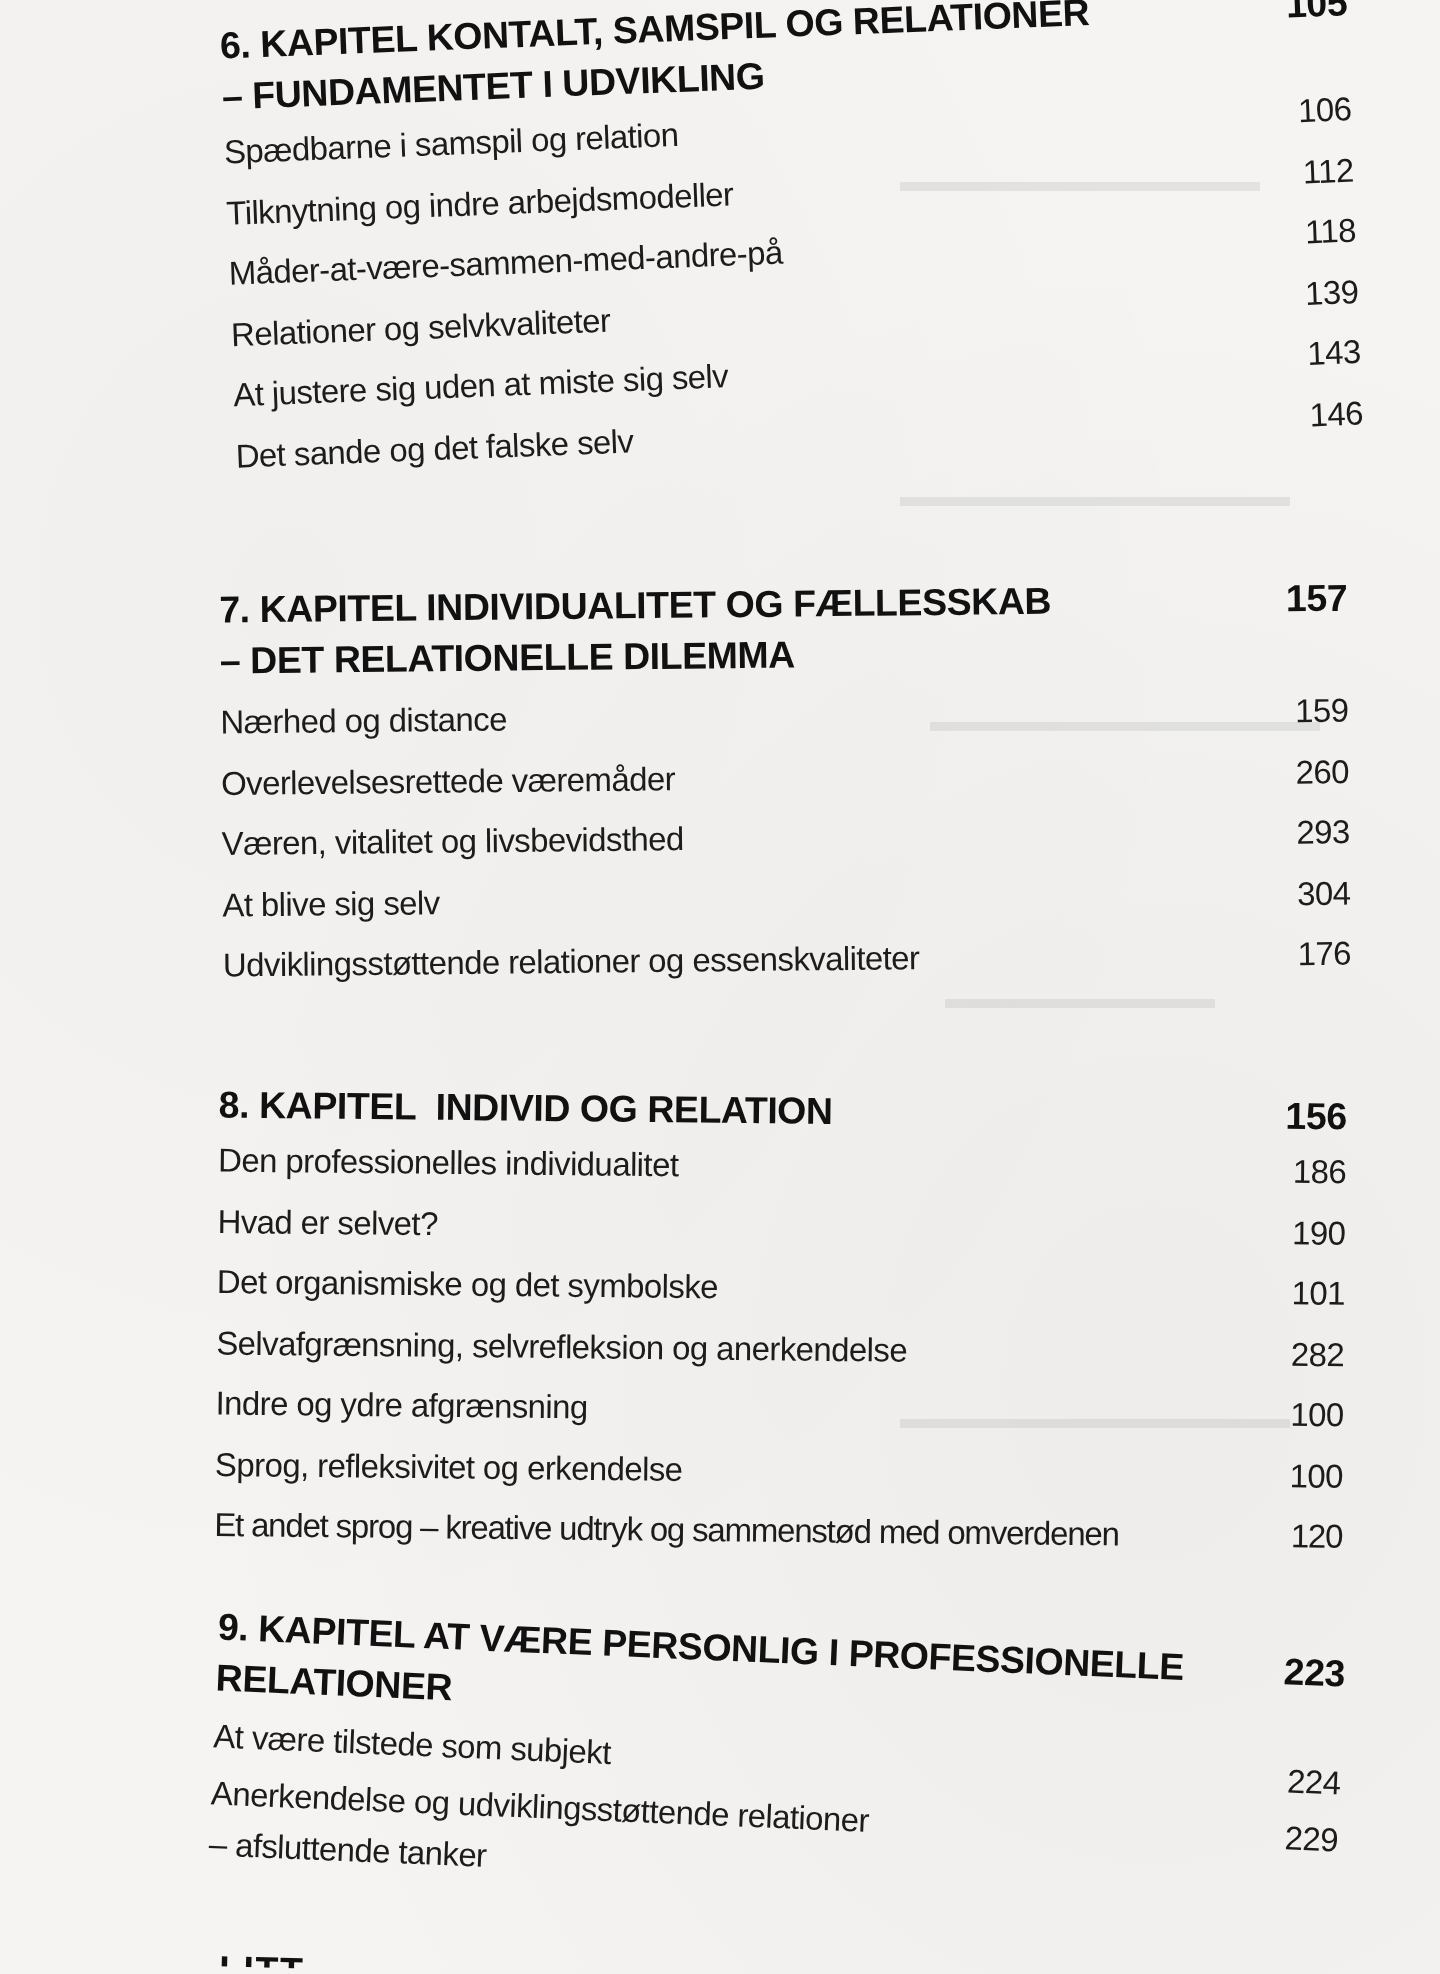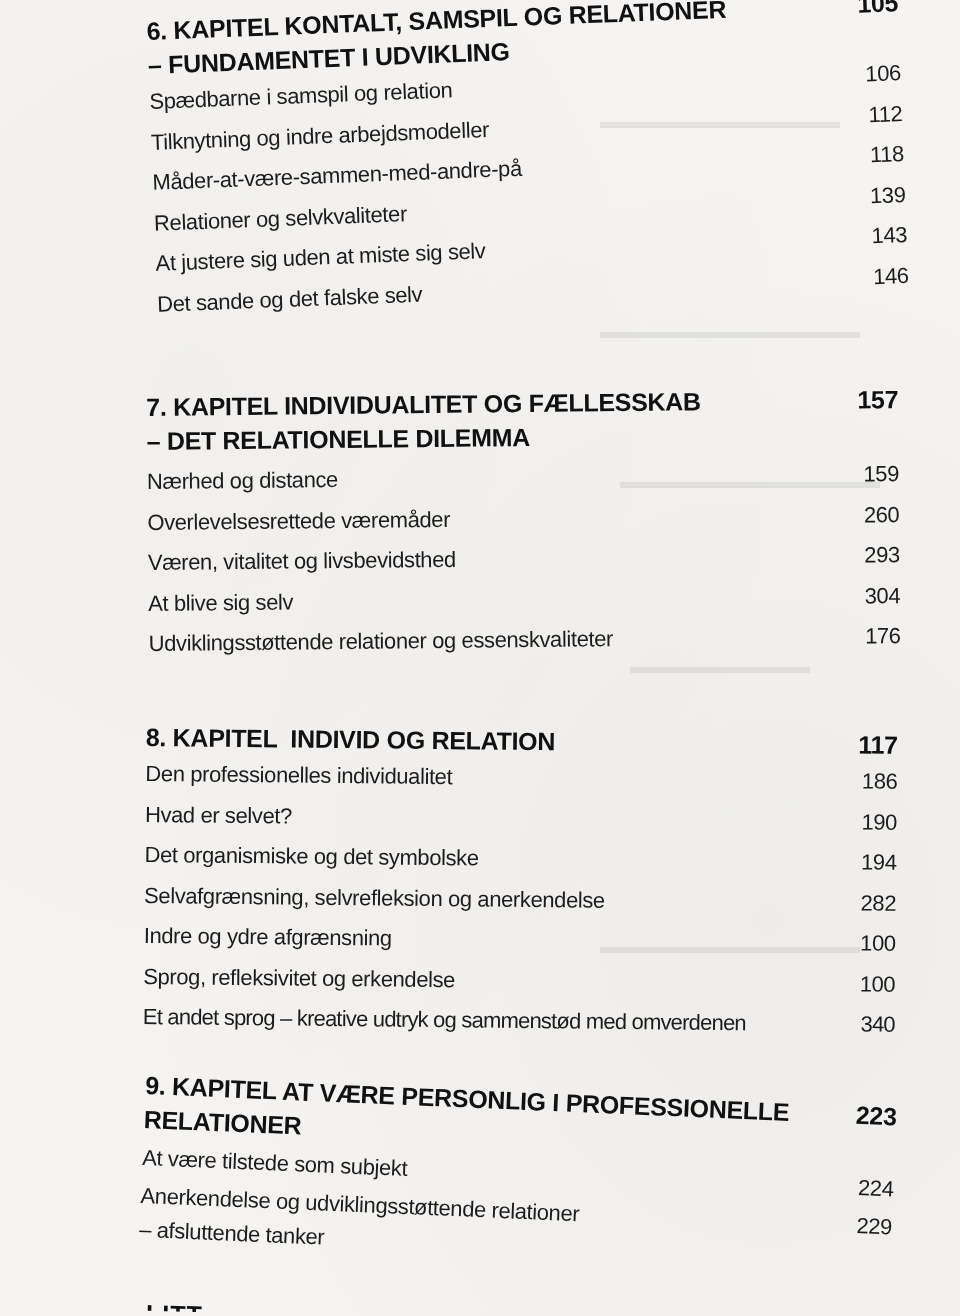--- a/index.html
+++ b/index.html
@@ -164,49 +164,49 @@
       </div>
       <div class="entry">
         <span>Udviklingsstøttende relationer og essenskvaliteter</span>
         <span class="pg">176</span>
       </div>
     </div>
 
     <div class="chapter ch8">
       <div class="ch-head">
         <span style="white-space:pre;">8. KAPITEL  INDIVID OG RELATION</span>
-        <span class="pg">117</span>
+        <span class="pg">156</span>
       </div>
       <div class="entry">
         <span>Den professionelles individualitet</span>
         <span class="pg">186</span>
       </div>
       <div class="entry">
         <span>Hvad er selvet?</span>
         <span class="pg">190</span>
       </div>
       <div class="entry">
         <span>Det organismiske og det symbolske</span>
-        <span class="pg">194</span>
+        <span class="pg">101</span>
       </div>
       <div class="entry">
         <span>Selvafgrænsning, selvrefleksion og anerkendelse</span>
         <span class="pg">282</span>
       </div>
       <div class="entry">
         <span>Indre og ydre afgrænsning</span>
         <span class="pg">100</span>
       </div>
       <div class="entry">
         <span>Sprog, refleksivitet og erkendelse</span>
         <span class="pg">100</span>
       </div>
       <div class="entry" style="letter-spacing:-0.8px;">
         <span>Et andet sprog – kreative udtryk og sammenstød med omverdenen</span>
-        <span class="pg">340</span>
+        <span class="pg">120</span>
       </div>
     </div>
 
     <div class="chapter ch9">
       <div class="ch-head">
         <span>9. KAPITEL AT VÆRE PERSONLIG I PROFESSIONELLE</span>
         <span class="pg">223</span>
       </div>
       <div class="ch-head" style="margin-bottom:2px;">
         <span>RELATIONER</span>

